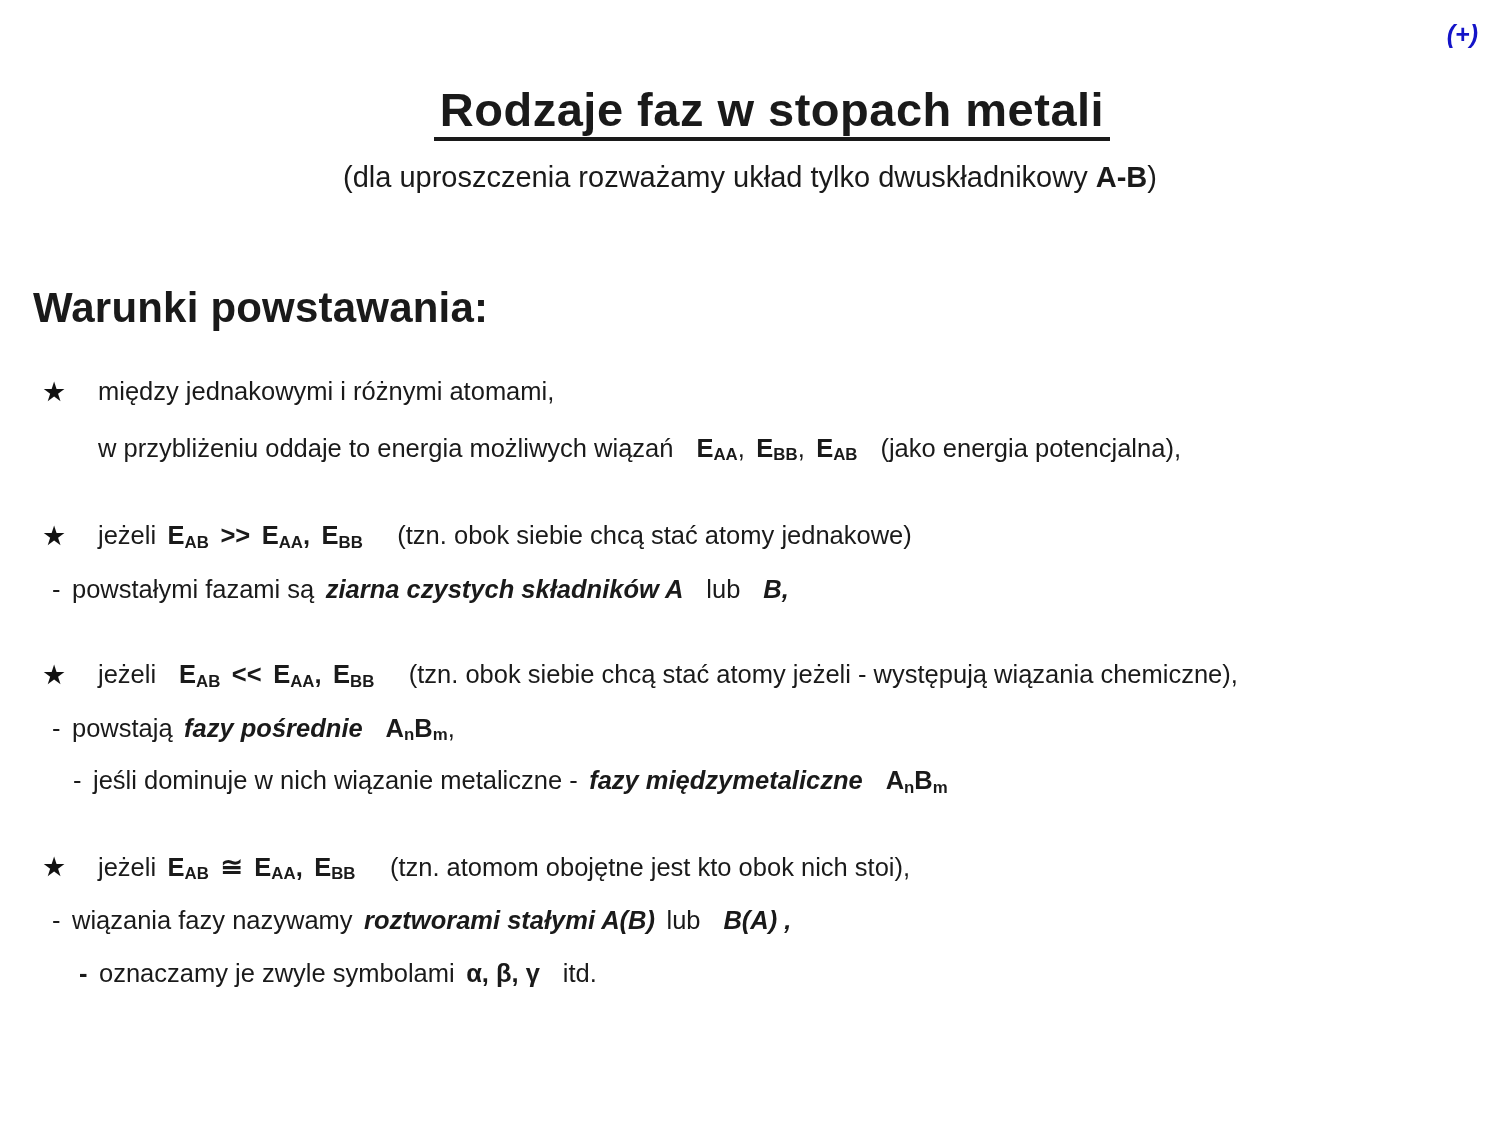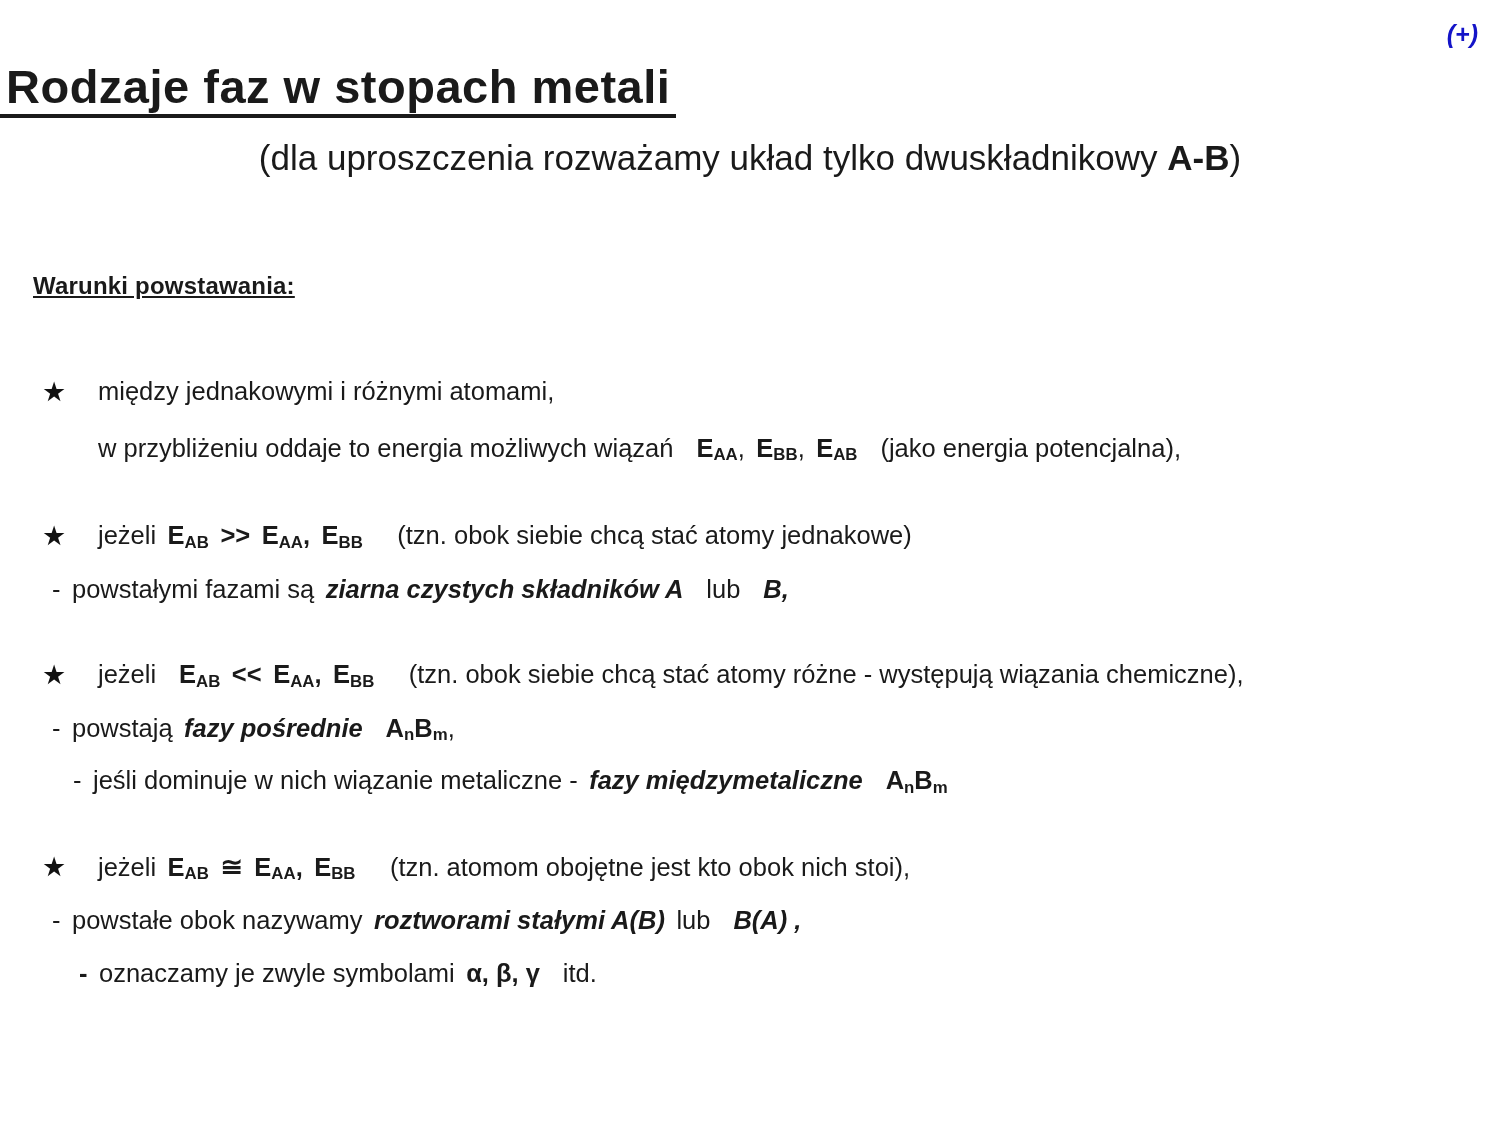--- a/index.html
+++ b/index.html
@@ -31,49 +31,50 @@
     font-size: 25px;
     font-weight: bold;
     font-style: italic;
     color: #1414c8;
     letter-spacing: 0px;
     line-height: 1;
   }
 
   
   .title {
+    text-align: center;
     font-size: 47px;
     font-weight: bold;
     letter-spacing: 0.5px;
-    padding-top: 62px;
+    padding-top: 85px;
     line-height: 1.05;
+    margin-left: 44px;
   }
   .title-inner {
     display: inline-block;
     border-bottom: 4px solid #1a1a1a;
     padding: 0 6px 3px 6px;
   }
   .subtitle {
     text-align: center;
-    font-size: 35px;
+    font-size: 29px;
     font-weight: normal;
     margin-top: 19px;
     line-height: 1.2;
   }
   .subtitle b { font-weight: bold; }
 
   
   .section-head {
     position: absolute;
     left: 33px;
-    top: 272px;
-    font-size: 24px;
+    top: 284px;
+    font-size: 42px;
     font-weight: bold;
     letter-spacing: 0.2px;
-    text-decoration: underline;
   }
 
   
   .body {
     position: absolute;
     left: 0;
     top: 352px;
     width: 1500px;
   }
 
@@ -158,37 +159,37 @@
         <span>jeżeli</span><span class="sp"></span><b><span>E</span><sub>AB</sub></b><span class="sp"></span><b>&gt;&gt;</b><span class="sp"></span><b><span>E</span><sub>AA</sub></b><b>,</b><span class="sp"></span><b><span>E</span><sub>BB</sub></b><span class="sp-wide"></span><span class="sp"></span><span>(tzn. obok siebie chcą stać atomy jednakowe)</span>
       </div>
       <div class="line ind-2" style="margin-top:28px;">
         <span>-</span><span class="sp"></span><span>powstałymi fazami są</span><span class="sp"></span><span class="bi">ziarna czystych składników  A</span><span class="sp-wide"></span><span>lub</span><span class="sp-wide"></span><span class="bi">B,</span>
       </div>
     </div>
 
     <div class="bullet-block" style="margin-top:60px;">
       <div class="line ind-1">
         <span class="star">★</span>
-        <span>jeżeli</span><span class="sp-wide"></span><b><span>E</span><sub>AB</sub></b><span class="sp"></span><b>&lt;&lt;</b><span class="sp"></span><b><span>E</span><sub>AA</sub></b><b>,</b><span class="sp"></span><b><span>E</span><sub>BB</sub></b><span class="sp-wide"></span><span class="sp"></span><span>(tzn. obok siebie chcą stać atomy różne - występują wiązania chemiczne),</span>
+        <span>jeżeli</span><span class="sp-wide"></span><b><span>E</span><sub>AB</sub></b><span class="sp"></span><b>&lt;&lt;</b><span class="sp"></span><b><span>E</span><sub>AA</sub></b><b>,</b><span class="sp"></span><b><span>E</span><sub>BB</sub></b><span class="sp-wide"></span><span class="sp"></span><span>(tzn. obok siebie chcą stać atomy jeżeli - występują wiązania chemiczne),</span>
       </div>
       <div class="line ind-2" style="margin-top:28px;">
         <span>-</span><span class="sp"></span><span>powstają</span><span class="sp"></span><span class="bi">fazy pośrednie</span><span class="sp-wide"></span><b><span>A</span><sub>n</sub><span>B</span><sub>m</sub></b><span>,</span>
       </div>
       <div class="line ind-3" style="margin-top:27px;">
         <span>-</span><span class="sp"></span><span>jeśli dominuje w nich wiązanie metaliczne -</span><span class="sp"></span><span class="bi">fazy międzymetaliczne</span><span class="sp-wide"></span><b><span>A</span><sub>n</sub><span>B</span><sub>m</sub></b>
       </div>
     </div>
 
     <div class="bullet-block" style="margin-top:60px;">
       <div class="line ind-1">
         <span class="star">★</span>
         <span>jeżeli</span><span class="sp"></span><b><span>E</span><sub>AB</sub></b><span class="sp"></span><b style="font-size:1.05em;">≅</b><span class="sp"></span><b><span>E</span><sub>AA</sub></b><b>,</b><span class="sp"></span><b><span>E</span><sub>BB</sub></b><span class="sp-wide"></span><span class="sp"></span><span>(tzn. atomom obojętne jest kto obok nich stoi),</span>
       </div>
       <div class="line ind-2" style="margin-top:28px;">
-        <span>-</span><span class="sp"></span><span>powstałe obok nazywamy</span><span class="sp"></span><span class="bi">roztworami stałymi  A(B)</span><span class="sp"></span><span>lub</span><span class="sp-wide"></span><span class="bi">B(A) ,</span>
+        <span>-</span><span class="sp"></span><span>wiązania fazy nazywamy</span><span class="sp"></span><span class="bi">roztworami stałymi  A(B)</span><span class="sp"></span><span>lub</span><span class="sp-wide"></span><span class="bi">B(A) ,</span>
       </div>
       <div class="line ind-4" style="margin-top:27px;">
         <b>-</b><span class="sp"></span><span>oznaczamy je zwyle symbolami</span><span class="sp"></span><span class="greek">α, β, γ</span><span class="sp-wide"></span><span>itd.</span>
       </div>
     </div>
 
   </div>
 </div>
 
 </body></html>

